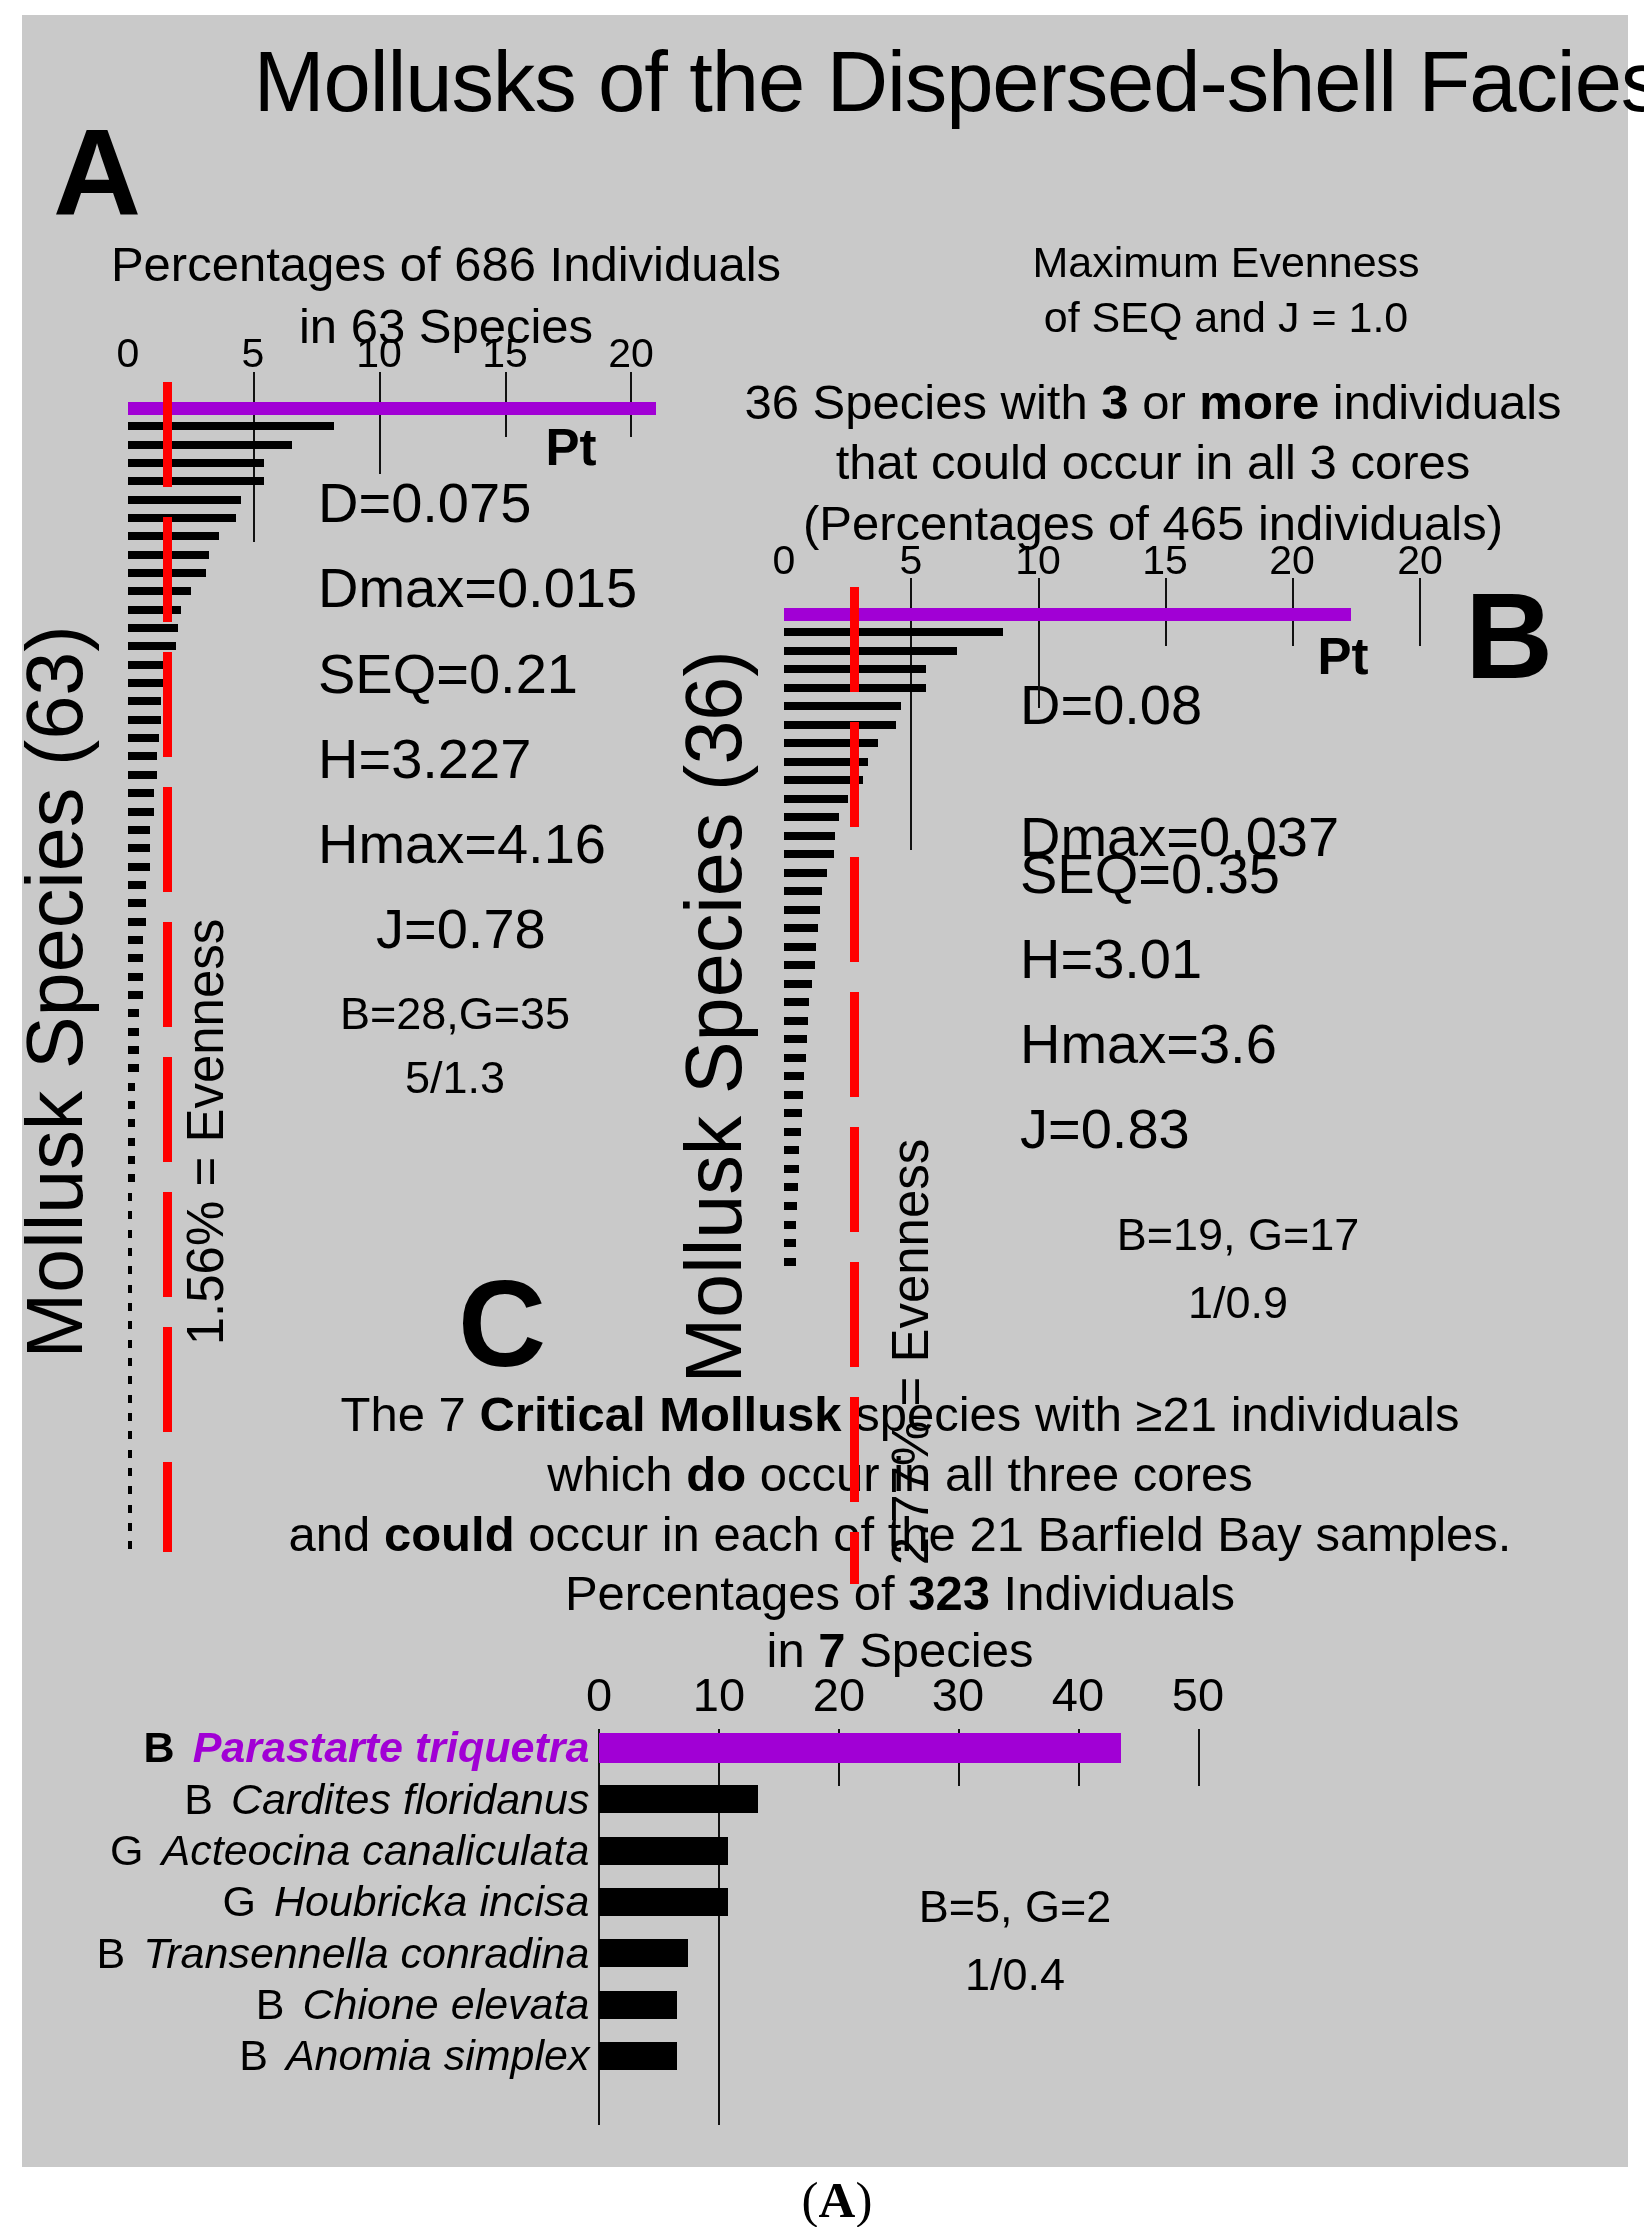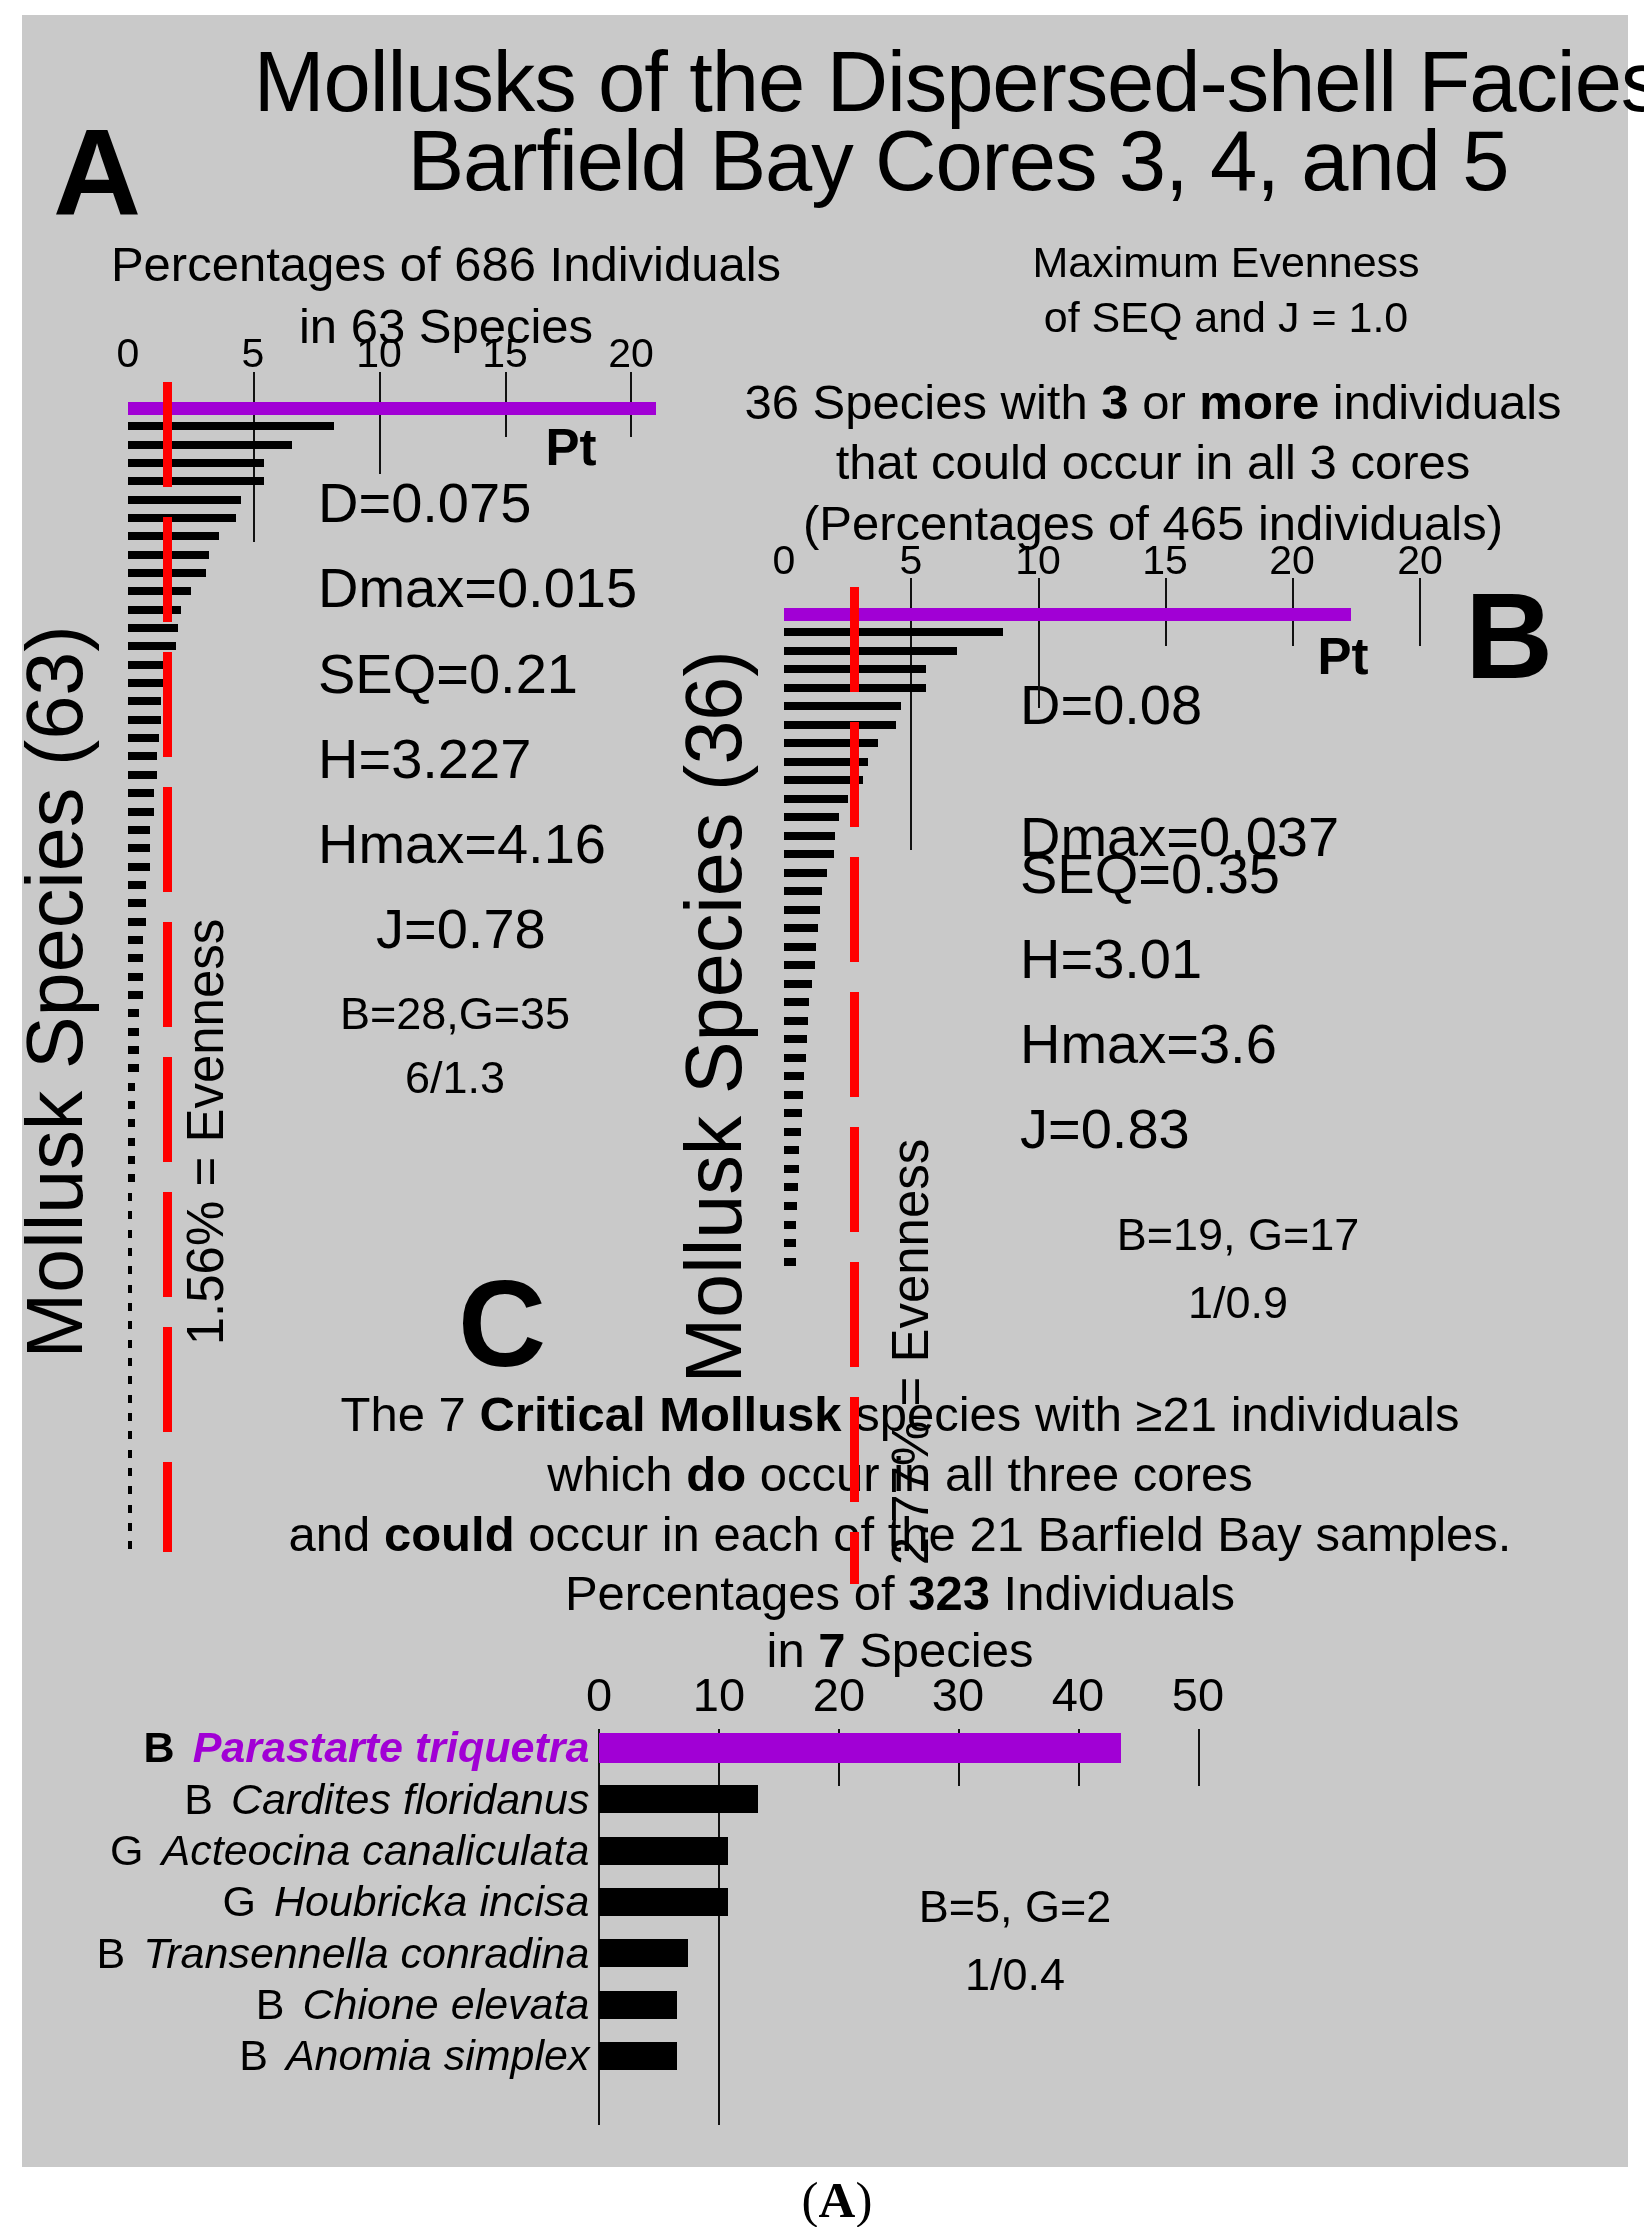--- a/index.html
+++ b/index.html
@@ -26,21 +26,20 @@
   .splab .sp-prefix{font-style:normal;margin-right:18px;}
   .caption{font-family:"Liberation Serif",serif;font-size:51px;color:#000;}
 </style>
 </head>
 <body>
 
 <div class="page">
   <div class="gray-panel"></div>
 
   <div class="abs c title" style="left:958px;top:82px;">Mollusks of the Dispersed-shell Facies</div>
-  <div class="abs c title" style="left:958px;top:161px;">Barfield Bay Cores 3, 4, and 5</div>
 
   <div class="abs c panel-letter" style="left:97px;top:173px;">A</div>
   <div class="abs c panel-letter" style="left:1509px;top:636px;">B</div>
   <div class="abs c panel-letter" style="left:502px;top:1324px;">C</div>
 
   <div class="abs c sub" style="left:446px;top:264px;">Percentages of 686 Individuals</div>
   <div class="abs c sub" style="left:446px;top:326px;">in 63 Species</div>
 
   <div class="abs c note" style="left:1226px;top:262px;">Maximum Evenness</div>
   <div class="abs c note" style="left:1226px;top:317px;">of SEQ and J = 1.0</div>
@@ -49,21 +48,21 @@
   <div class="abs c sub" style="left:1153px;top:462px;"><span>that could occur in all 3 cores</span></div>
   <div class="abs c sub" style="left:1153px;top:523px;"><span>(Percentages of 465 individuals)</span></div>
 
   <div class="abs l stat" style="left:318px;top:502px;">D=0.075</div>
   <div class="abs l stat" style="left:318px;top:587px;">Dmax=0.015</div>
   <div class="abs l stat" style="left:318px;top:673px;">SEQ=0.21</div>
   <div class="abs l stat" style="left:318px;top:758px;text-align:center;">H=3.227</div>
   <div class="abs l stat" style="left:318px;top:843px;">Hmax=4.16</div>
   <div class="abs l stat" style="left:376px;top:928px;">J=0.78</div>
   <div class="abs c stat2" style="left:455px;top:1014px;">B=28,G=35</div>
-  <div class="abs c stat2" style="left:455px;top:1078px;">6/1.3</div>
+  <div class="abs c stat2" style="left:455px;top:1078px;">5/1.3</div>
 
   <div class="abs l stat" style="left:1020px;top:704px;">D=0.08</div>
   <div class="abs l stat" style="left:1020px;top:789px;margin-top:47px;">Dmax=0.037</div>
   <div class="abs l stat" style="left:1020px;top:873px;">SEQ=0.35</div>
   <div class="abs l stat" style="left:1020px;top:958px;">H=3.01</div>
   <div class="abs l stat" style="left:1020px;top:1043px;">Hmax=3.6</div>
   <div class="abs l stat" style="left:1020px;top:1128px;">J=0.83</div>
   <div class="abs c stat2" style="left:1238px;top:1235px;">B=19, G=17</div>
   <div class="abs c stat2" style="left:1238px;top:1303px;">1/0.9</div>
 

